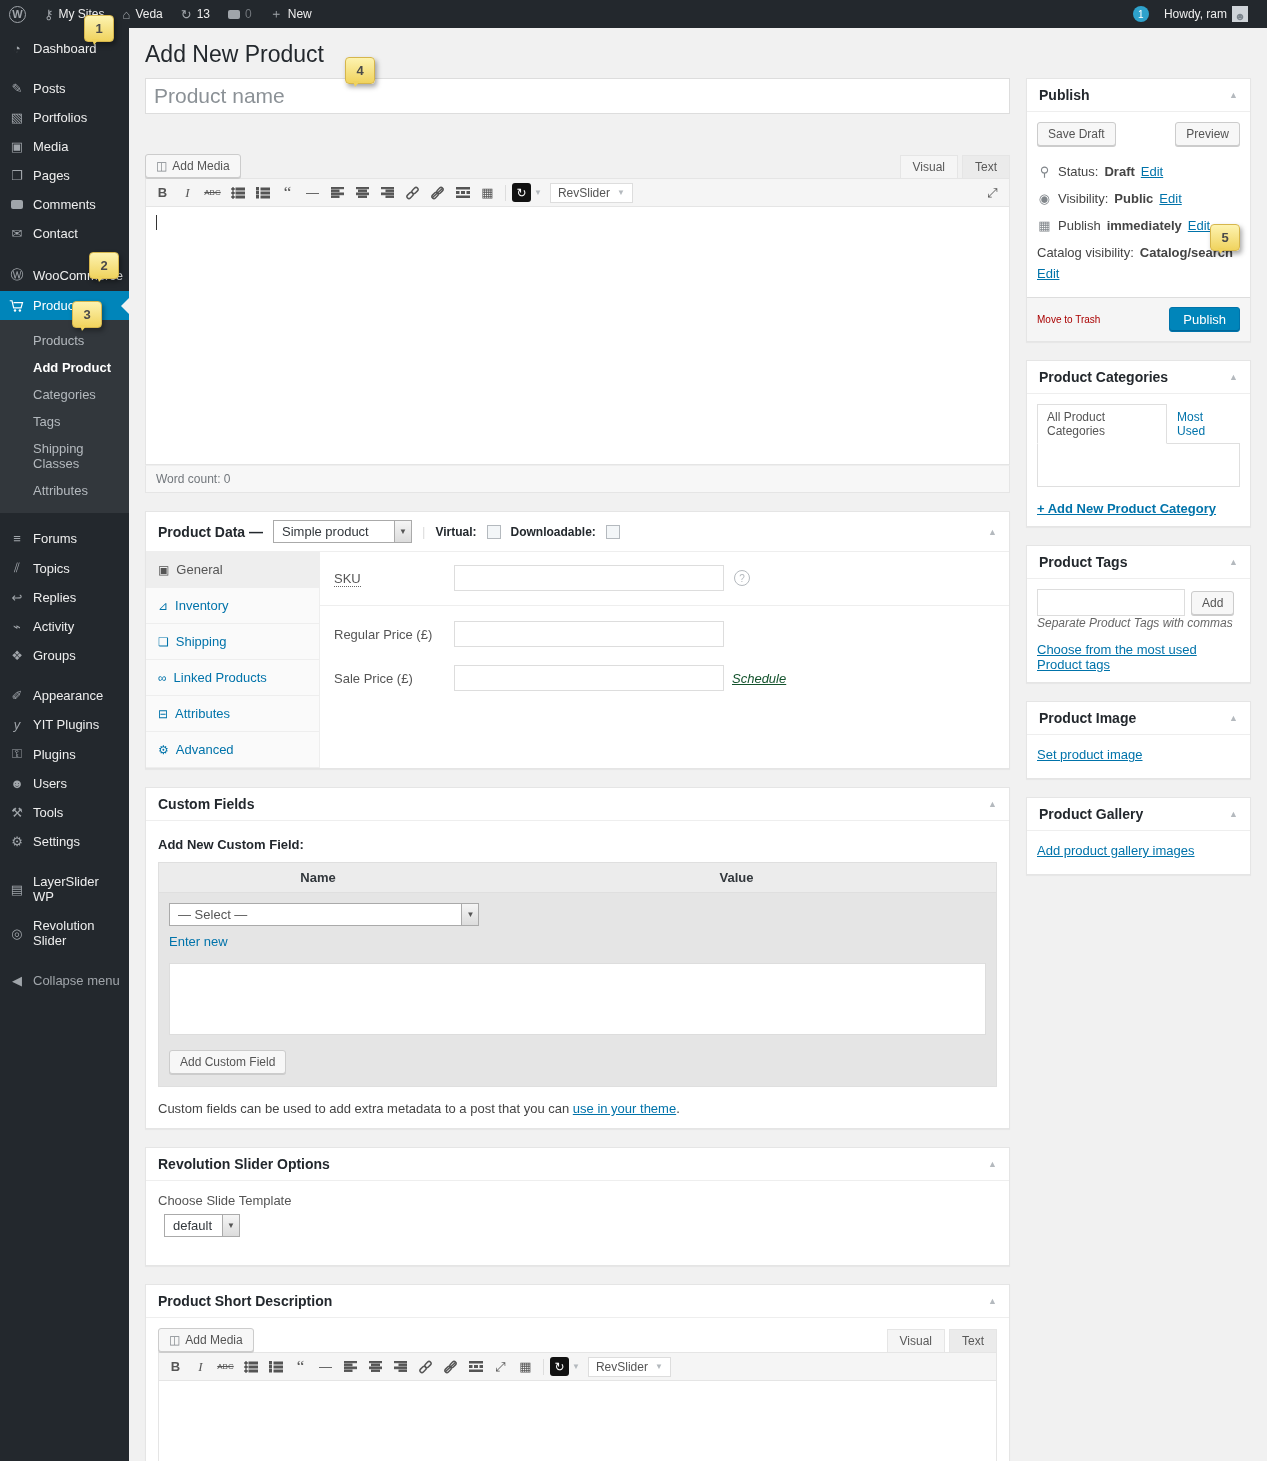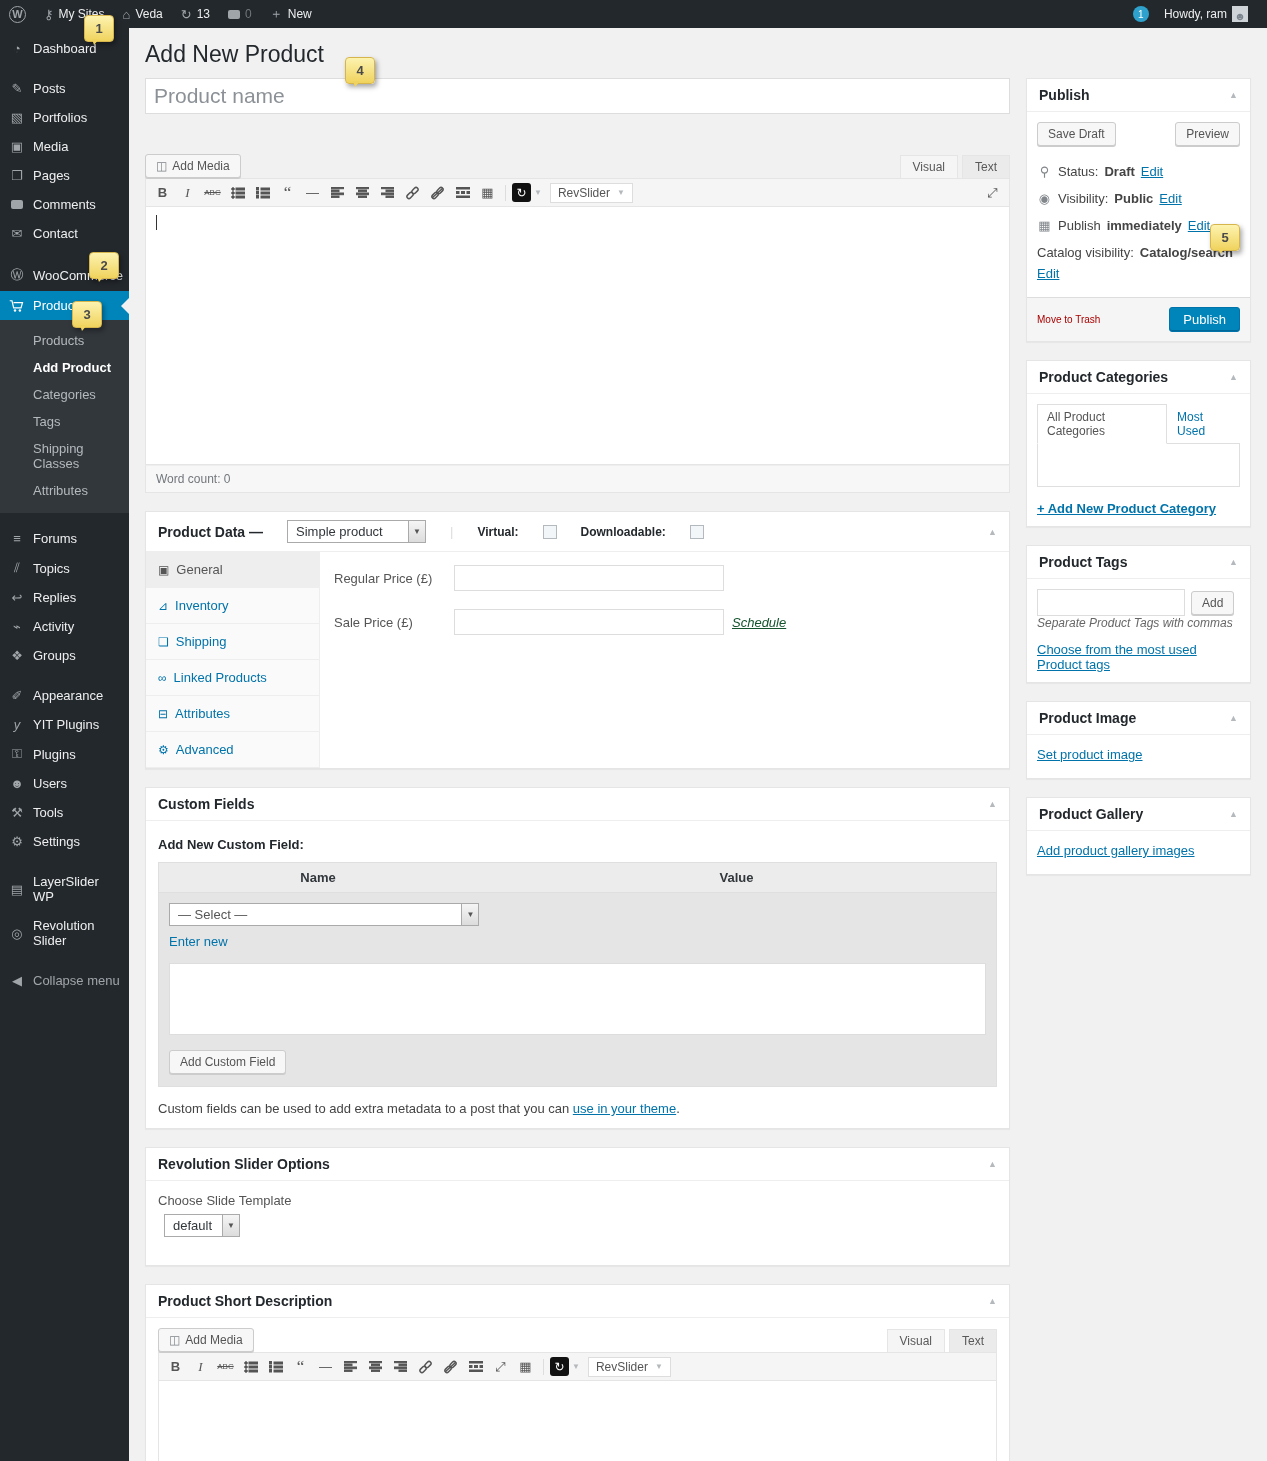--- a/index.html
+++ b/index.html
@@ -120,21 +120,21 @@
   .postbox-body { padding:12px; }
 
   
   .fake-select { display:inline-flex; align-items:stretch; border:1px solid #aaa; background:#fff; cursor:pointer; }
   .fake-select .fs-label { padding:3px 10px 3px 8px; font-size:13px; color:#32373c; }
   .fake-select .fs-arrow { width:17px; background:linear-gradient(#f5f5f5,#dcdcdc); border-left:1px solid #aaa;
     display:flex; align-items:center; justify-content:center; font-size:8px; color:#555; }
   .wp-checkbox { width:14px; height:14px; border:1px solid #b4b9be; background:#f3f6f8; display:inline-block; vertical-align:middle; cursor:pointer; }
 
   
-  .pd-header { display:flex; align-items:center; gap:24px; padding:8px 12px; border-bottom:1px solid #eee; }
+  .pd-header { display:flex; align-items:center; gap:10px; padding:8px 12px; border-bottom:1px solid #eee; }
   .pd-vbar { color:#ddd; }
   .pd-label-strong { font-size:12px; font-weight:bold; color:#23282d; }
   .pd-body { display:flex; }
   .pd-tabs { width:174px; flex:0 0 174px; background:#fafafa; border-right:1px solid #eee; }
   .pd-tab { display:flex; align-items:center; gap:7px; padding:10px 12px; font-size:13px; color:#0073aa;
     border-bottom:1px solid #eee; cursor:pointer; }
   .pd-tab.active { background:#eee; color:#555; }
   .pd-tab .pd-ticon { font-size:12px; }
   .pd-panel { flex:1; padding:4px 0 40px; }
   .pd-row { display:flex; align-items:center; padding:9px 14px; }
@@ -530,20 +530,25 @@
             <div class="pd-tab">
               <span class="pd-ticon">⊟</span>
               <span>Attributes</span>
             </div>
             <div class="pd-tab">
               <span class="pd-ticon">⚙</span>
               <span>Advanced</span>
             </div>
           </div>
           <div class="pd-panel">
+            <div class="pd-row with-border">
+              <label><span class="dotted-help">SKU</span></label>
+              <input class="pd-input" style="">
+              <span class="help-tip">?</span>
+            </div>
             <div class="pd-row">
               <label>Regular Price (£)</label>
               <input class="pd-input" style="">
             </div>
             <div class="pd-row">
               <label>Sale Price (£)</label>
               <input class="pd-input" style="">
               <a class="sched-link">Schedule</a>
             </div>
           </div>

